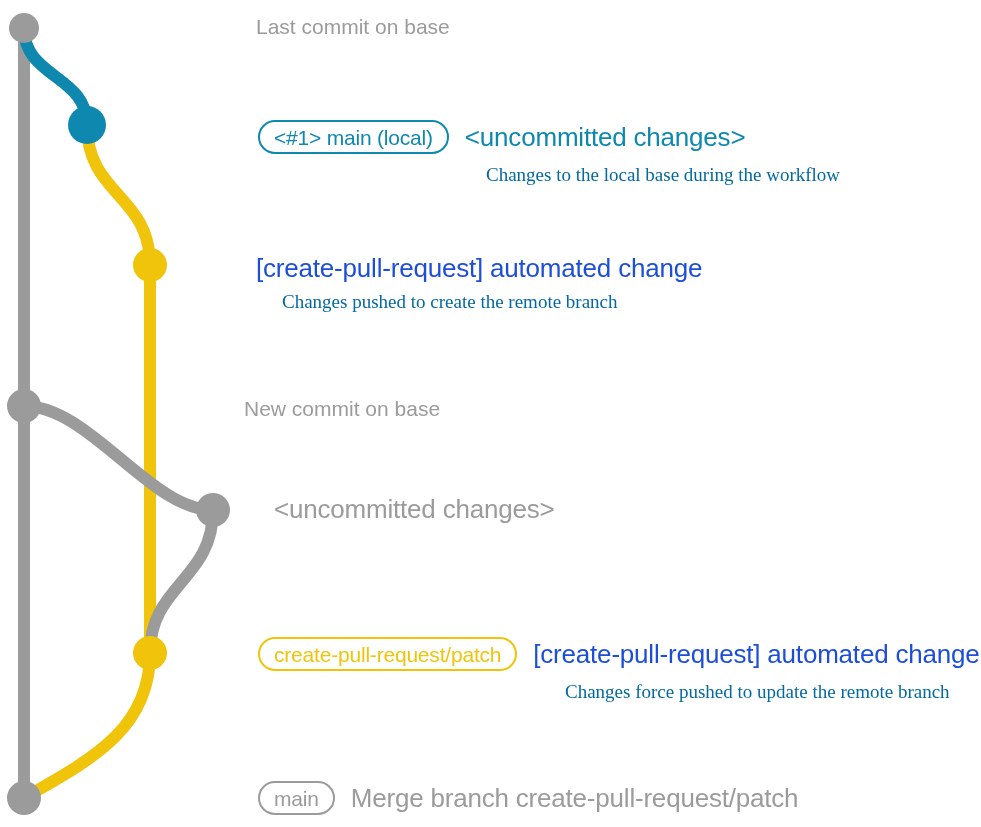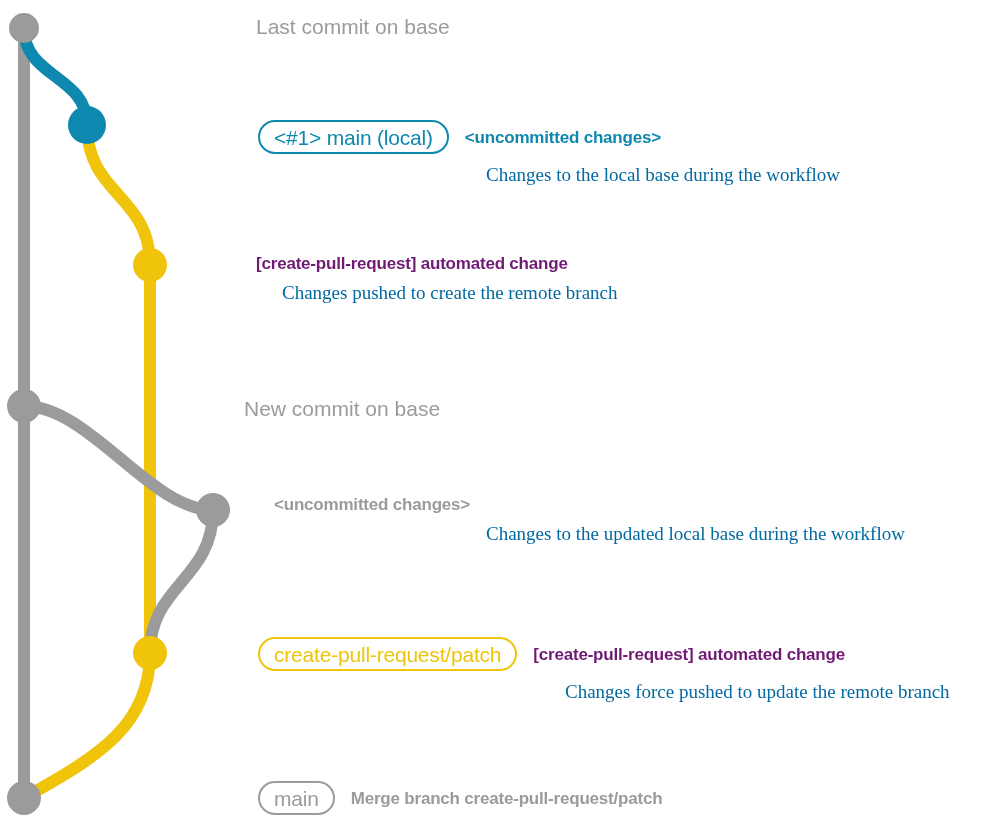--- a/index.html
+++ b/index.html
@@ -73,28 +73,28 @@
     border-color: #efc40b;
     color: #efc40b;
   }
   .badge.gray {
     border-color: #9b9b9b;
     color: #9b9b9b;
   }
 
   
   .subject {
-    font-size: 17px;
-    font-weight: 700;
+    font-size: 26px;
+    font-weight: 400;
     line-height: 1;
     letter-spacing: -0.2px;
     white-space: nowrap;
   }
   .subject.teal   { color: #0e88ae; }
-  .subject.yellow { color: #701a75; text-align: center; }
+  .subject.yellow { color: #1d4ed8; text-align: center; }
   .subject.gray   { color: #9b9b9b; }
 
   .subject.with-badge { margin-left: 16px; }
 
   
   .caption {
     font-size: 21px;
     color: #9b9b9b;
     line-height: 1;
     white-space: nowrap;
@@ -171,21 +171,20 @@
     <div class="row" style="left:244px; top:398px;">
       <div class="row-line">
         <span class="caption">New commit on base</span>
       </div>
     </div>
 
     <div class="row" style="left:258px; top:496px;">
       <div class="row-line">
         <span class="subject gray with-badge">&lt;uncommitted changes&gt;</span>
       </div>
-      <div class="note" style="margin-left:228px;">Changes to the updated local base during the workflow</div>
     </div>
 
     <div class="row" style="left:258px; top:637px;">
       <div class="row-line">
         <span class="badge yellow">create-pull-request/patch</span>
         <span class="subject yellow with-badge">[create-pull-request] automated change</span>
       </div>
       <div class="note" style="margin-left:307px;">Changes force pushed to update the remote branch</div>
     </div>
 

